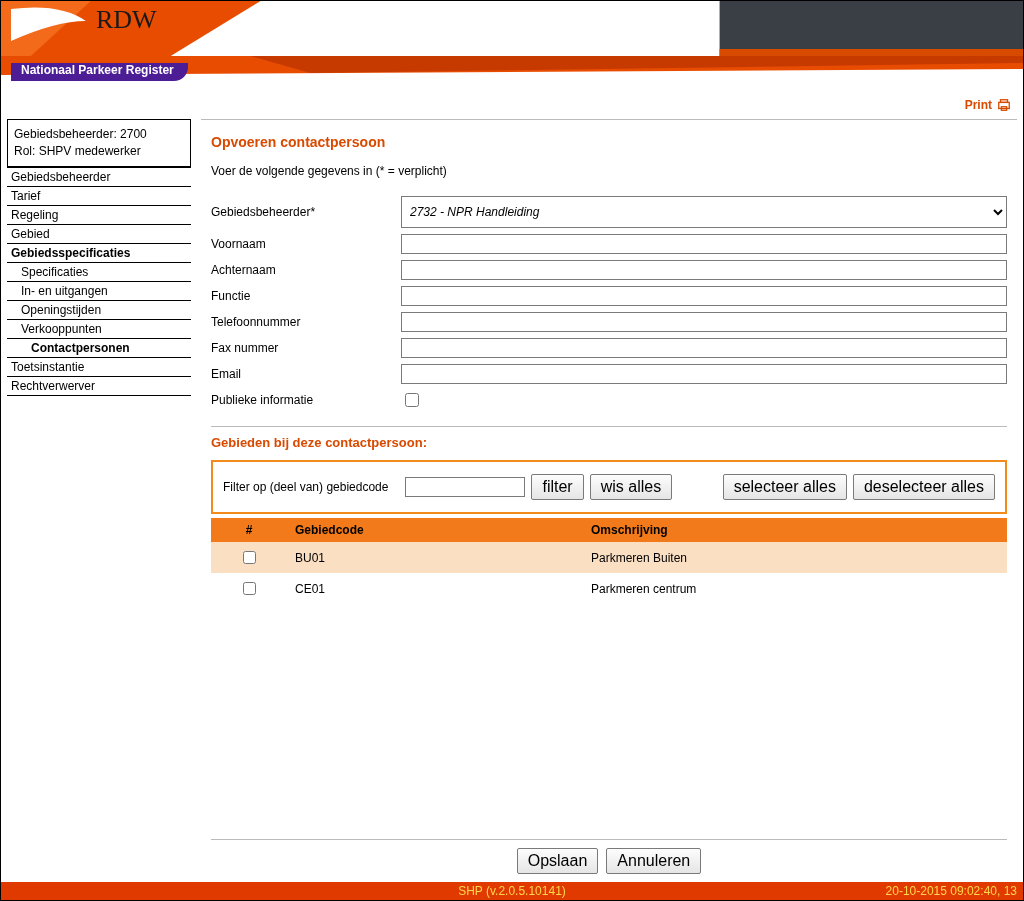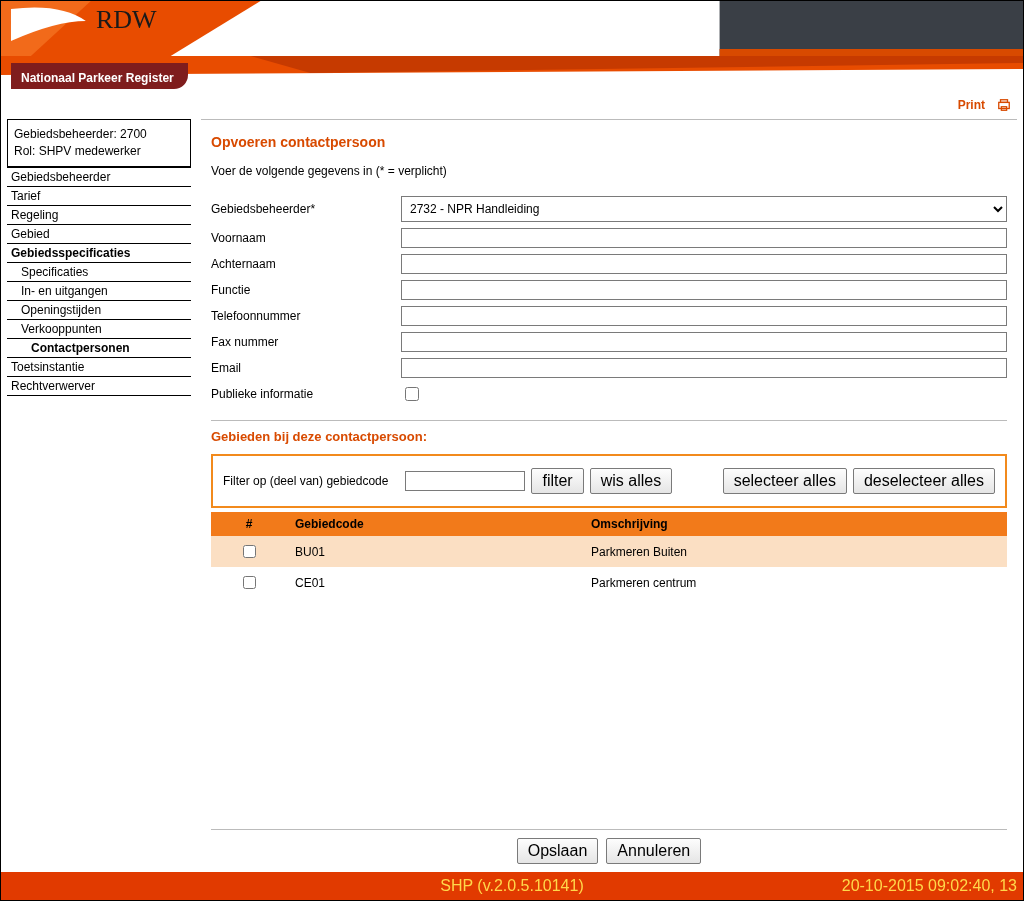--- a/index.html
+++ b/index.html
@@ -1,64 +1,64 @@
 <!DOCTYPE html>
 <html><head>
 <meta charset="utf-8">
 <style>
   html,body{margin:0;padding:0;font-family:Verdana,Arial,sans-serif;font-size:12px;color:#000;background:#fff;}
   .app{width:1024px;height:901px;border:1px solid #000;box-sizing:border-box;position:relative;display:flex;flex-direction:column;background:#fff;}
   
   .banner{position:relative;height:92px;background:#fff;overflow:hidden;}
   .banner svg{position:absolute;inset:0;width:100%;height:100%;}
   .brand{position:absolute;top:4px;left:95px;font-family:"Times New Roman",serif;font-size:26px;color:#1a1a1a;}
-  .brand-sub{position:absolute;top:62px;left:10px;background:#7f1d1d;color:#fff;font-weight:bold;font-size:12px;padding:8px 14px 4px 10px;border-radius:0 0 14px 0;}
+  .brand-sub{position:absolute;top:62px;left:10px;background:#4c1d95;color:#fff;font-weight:bold;font-size:12px;padding:0 14px 4px 10px;border-radius:0 0 14px 0;}
   
   .topbar{height:24px;display:flex;align-items:center;justify-content:flex-end;padding-right:12px;}
-  .print-link{color:#d84a00;font-weight:bold;display:flex;align-items:center;gap:12px;cursor:pointer;}
+  .print-link{color:#d84a00;font-weight:bold;display:flex;align-items:center;gap:5px;cursor:pointer;}
   .print-link svg{width:14px;height:14px;}
   
   .body{flex:1;display:flex;padding:2px 6px 0 6px;gap:10px;min-height:0;}
   
   .sidebar{width:184px;flex:none;}
   .side-box{border:1px solid #000;padding:6px 6px;font-size:12px;line-height:1.4;margin-bottom:0;}
   .nav a,.nav div{display:block;text-decoration:none;color:#000;font-size:12px;padding:2px 4px;border-bottom:1px solid #000;cursor:pointer;}
   .nav .top{border-top:1px solid #000;}
   .nav .sub{padding-left:14px;}
   .nav .sub2{padding-left:24px;}
   .nav .active{font-weight:bold;}
   
   .main{flex:1;display:flex;flex-direction:column;min-height:0;}
   .panel{border-top:1px solid #bbb;padding:14px 10px 0 10px;flex:1;display:flex;flex-direction:column;min-height:0;}
   h1.page-title{color:#d84a00;font-size:14px;font-weight:bold;margin:0 0 14px 0;}
   .instr{margin:0 0 18px 0;}
   .form-row{display:flex;align-items:center;margin-bottom:6px;}
   .form-row label{width:190px;flex:none;}
   .form-row select,.form-row input[type=text]{flex:1;border:1px solid #7a7a7a;height:20px;font-size:12px;padding:0 4px;box-sizing:border-box;background:#fff;}
-  .form-row select{height:26px;}
+  .form-row select{height:32px;font-style:italic;}
   .form-row input[type=checkbox]{width:14px;height:14px;}
   .sep{border:0;border-top:1px solid #bbb;margin:10px 0 8px 0;}
   h2.section{color:#d84a00;font-size:13px;font-weight:bold;margin:0 0 10px 0;}
   .filter-box{border:2px solid #f28a1c;padding:12px 10px;display:flex;align-items:center;gap:6px;margin-bottom:4px;}
   .filter-box .lbl{margin-right:11px;}
   .filter-box input[type=text]{width:120px;border:1px solid #7a7a7a;height:20px;font-size:12px;padding:0 4px;box-sizing:border-box;}
   .btn{border:1px solid #7a7a7a;background:linear-gradient(#fdfdfd,#e5e5e5);padding:3px 10px;font-size:16px;cursor:pointer;border-radius:2px;}
   .spacer{flex:1;}
   
   .tbl{width:100%;border-collapse:collapse;}
   .tbl thead th{background:#f27a1a;color:#000;font-weight:bold;text-align:left;padding:5px 8px;font-size:12px;}
   .tbl thead th:first-child{text-align:center;width:60px;}
   .tbl tbody td{padding:6px 8px;font-size:12px;}
   .tbl tbody td:first-child{text-align:center;}
   .tbl tbody tr.alt{background:#fbdfc3;}
   .table-wrap{flex:1;overflow:auto;min-height:0;}
   .bottom-sep{border:0;border-top:1px solid #bbb;margin:6px 0 8px 0;}
   .actions{display:flex;justify-content:center;gap:8px;padding-bottom:8px;}
   
-  .footer{height:28px;background:#e13a00;color:#ffd84a;display:flex;align-items:center;font-size:16px;padding:0 6px;}
+  .footer{height:18px;background:#e13a00;color:#ffd84a;display:flex;align-items:center;font-size:12px;padding:0 6px;}
   .footer .center{position:absolute;left:50%;transform:translateX(-50%);color:#ffd84a;}
   .footer .right{margin-left:auto;color:#ffd84a;}
 </style>
 </head>
 <body>
 
 <div class="app">
 
   <div class="banner">
     <svg viewBox="0 0 1024 92" preserveAspectRatio="none">

